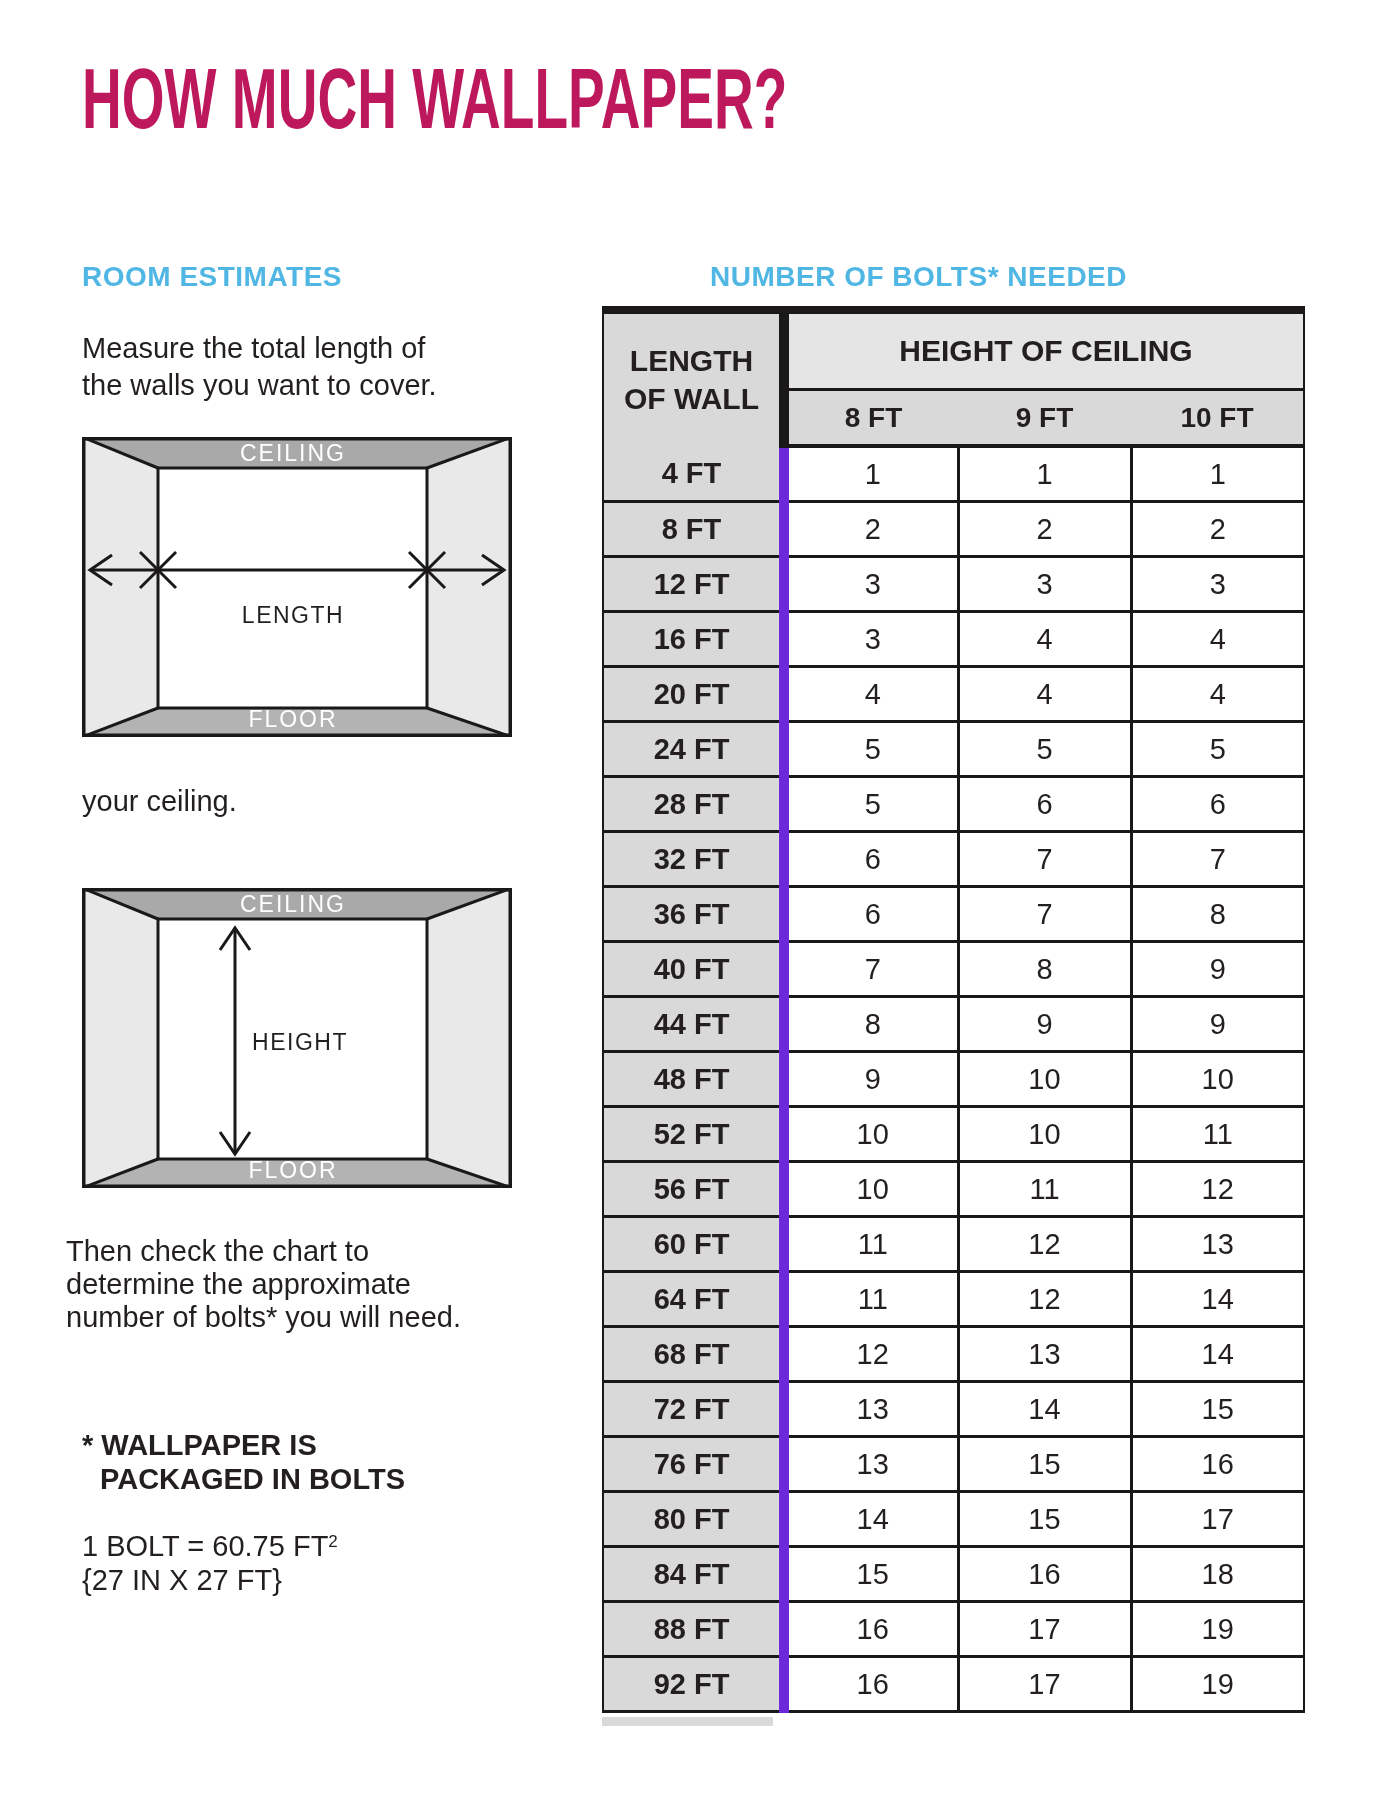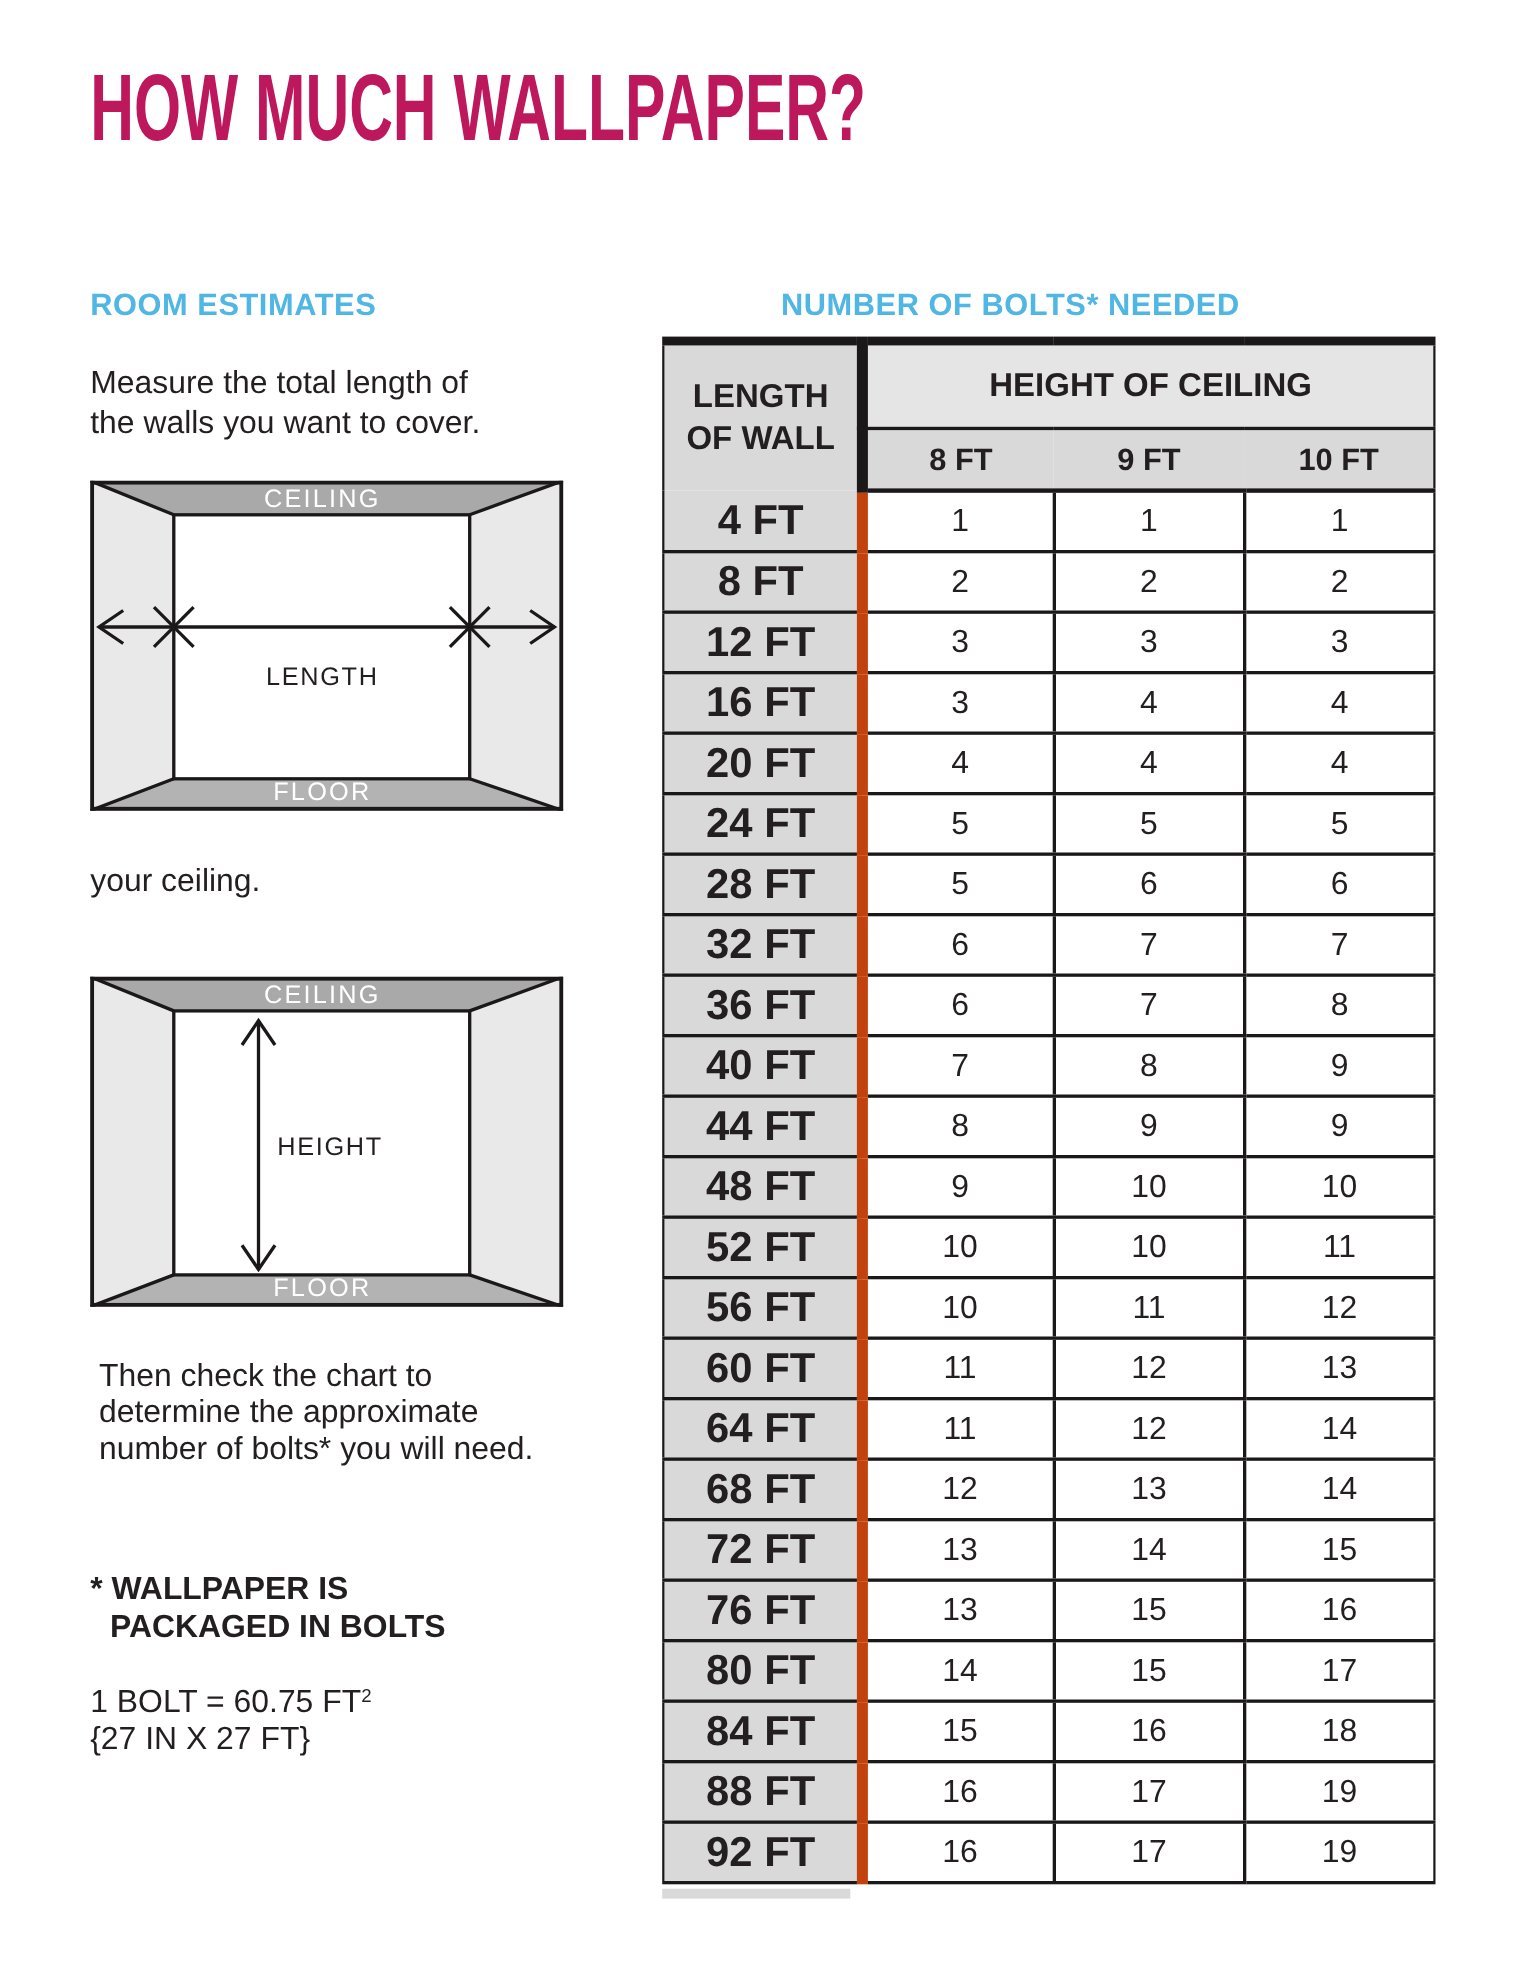--- a/index.html
+++ b/index.html
@@ -22,21 +22,21 @@
     font-size:28px;font-weight:bold;color:#50b6e3;letter-spacing:.5px;
     line-height:1.1;white-space:nowrap;
   }
   .room-h{left:82px;top:262px;}
   .bolts-h{left:568px;top:262px;width:701px;text-align:center;}
 
   
   .para{font-size:29px;line-height:37px;color:#231f20;white-space:nowrap;}
   .para1{left:82px;top:330px;}
   .para2{left:82px;top:783px;}
-  .para3{left:90px;top:1235px;line-height:33px;}
+  .para3{left:66px;top:1235px;line-height:33px;}
 
   .note{left:82px;top:1428px;font-size:29px;font-weight:bold;line-height:34px;white-space:nowrap;}
   .note .indent{margin-left:18px;}
   .boltdef{left:82px;top:1525px;font-size:29px;font-weight:normal;line-height:34px;white-space:nowrap;}
   .boltdef sup{font-size:17px;vertical-align:9px;}
 
   
   .diagram{width:430px;height:300px;}
   .diag1{left:82px;top:437px;}
   .diag2{left:82px;top:888px;}
@@ -66,22 +66,22 @@
   }
   th.group-h{
     background:#e5e5e5;height:74px;border-bottom:3px solid #1b181a;
     font-size:30px;font-weight:bold;
   }
   th.sub-h{
     background:#d9d9d9;height:53px;border-bottom:4px solid #1b181a;
     font-size:28px;font-weight:bold;
   }
   td.rowlab{
-    background:#d9d9d9;border-right:10px solid #c2410c;border-bottom:3px solid #1b181a;
-    font-size:38px;font-weight:bold;height:52px;
+    background:#d9d9d9;border-right:10px solid #6d28d9;border-bottom:3px solid #1b181a;
+    font-size:29px;font-weight:bold;height:52px;
   }
   td.val{
     background:#ffffff;border-bottom:3px solid #1b181a;font-size:29px;height:52px;
   }
   td.val + td.val{border-left:3px solid #1b181a;}
   .table-tab{left:602px;top:1717px;width:171px;height:9px;background:#d9d9d9;}
 </style>
 </head>
 <body>
 

